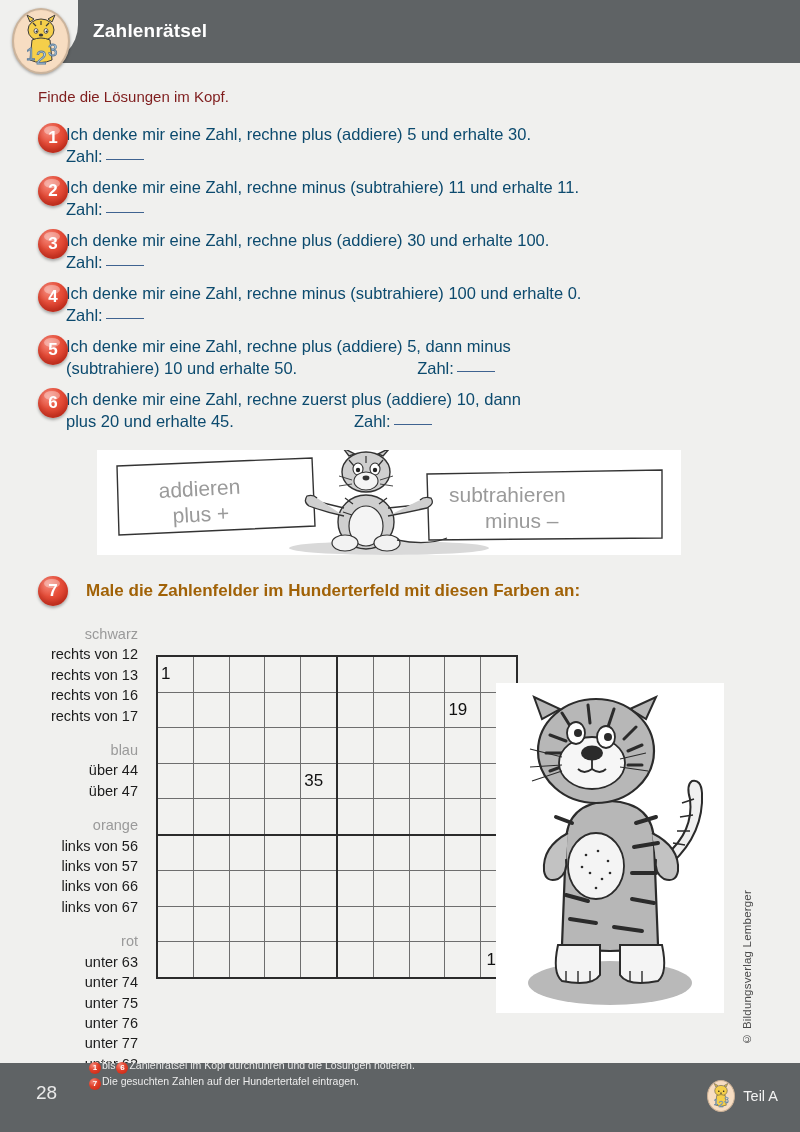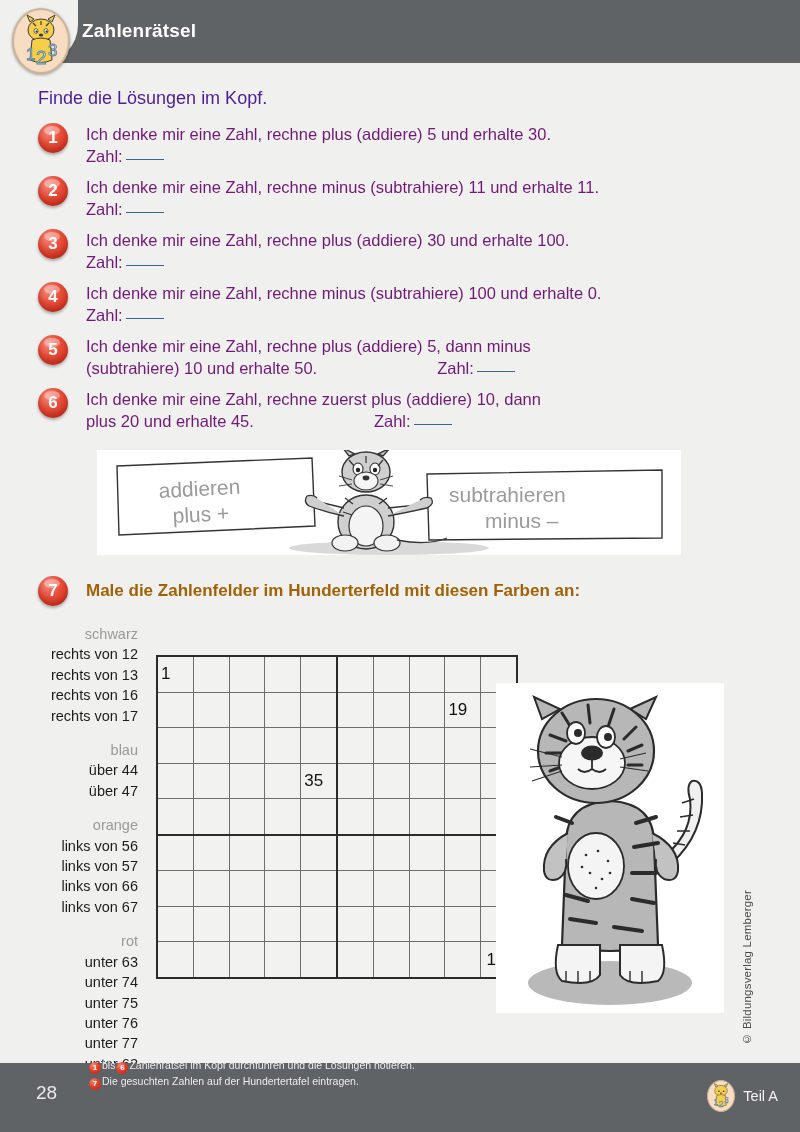--- a/index.html
+++ b/index.html
@@ -38,33 +38,33 @@
     left: 12px; top: 8px;
     width: 54px; height: 62px;
     border-radius: 50%;
     background: #f6d9bd;
     border: 2px solid #cbb49c;
     box-shadow: 0 1px 3px rgba(0,0,0,.35);
     overflow: hidden;
   }
   .header-title {
     position: absolute;
-    left: 82px; top: 20px;
+    left: 93px; top: 20px;
     color: #ffffff;
     font-size: 19px;
     font-weight: bold;
     letter-spacing: .2px;
   }
 
   
   .intro {
     position: absolute;
     left: 38px; top: 88px;
-    font-size: 18px;
-    color: #4c1d95;
+    font-size: 15px;
+    color: #7f1d1d;
   }
 
   
   .tasks {
     position: absolute;
     left: 38px; top: 123px;
     width: 700px;
   }
   .task {
     position: relative;
@@ -86,22 +86,22 @@
   }
   .badge::after {
     content: "";
     position: absolute;
     left: 6px; top: 3px;
     width: 16px; height: 9px;
     border-radius: 50%;
     background: rgba(255,255,255,.35);
   }
   .task-body {
-    margin-left: 48px;
-    color: #701a75;
+    margin-left: 28px;
+    color: #0c4a6e;
     font-size: 16.5px;
     line-height: 22px;
   }
   .task-line { display: block; white-space: pre; }
   .blank {
     display: inline-block;
     width: 38px;
     border-bottom: 1.6px solid #3f6390;
     margin-left: 3px;
     vertical-align: 2px;

